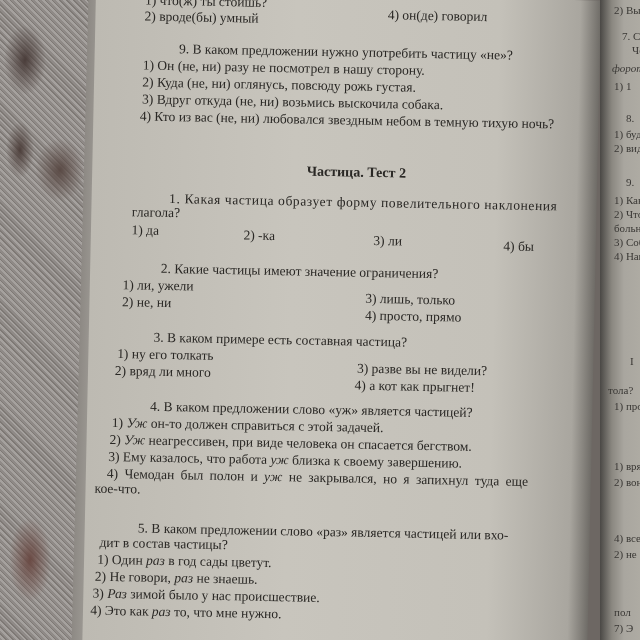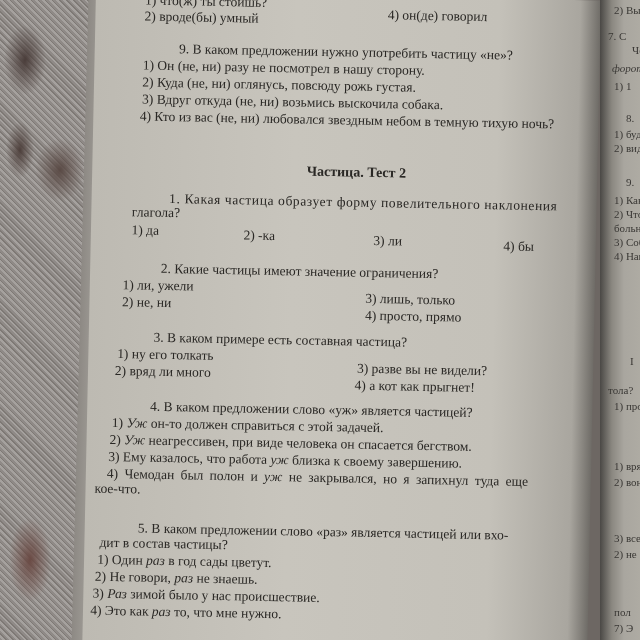--- a/index.html
+++ b/index.html
@@ -49,39 +49,39 @@
 </style>
 </head>
 <body>
 
 <div class="bg"></div>
 <div class="bg-edge"></div>
 <div class="page"></div>
 
 <div class="facing">
   <div class="frag" style="top:4px">2) Высказ</div>
-  <div class="frag" style="top:30px;left:8px">7. С</div>
+  <div class="frag" style="top:30px;left:22px">7. С</div>
   <div class="frag" style="top:44px;left:32px;font-weight:normal">Че</div>
   <div class="frag" style="top:62px;left:12px;font-style:italic">фороти</div>
   <div class="frag" style="top:80px">1) 1</div>
   <div class="frag" style="top:112px;left:26px">8.</div>
   <div class="frag" style="top:128px">1) буд(т</div>
   <div class="frag" style="top:142px">2) видал</div>
   <div class="frag" style="top:176px;left:26px">9.</div>
   <div class="frag" style="top:194px">1) Как м</div>
   <div class="frag" style="top:208px">2) Чтоб</div>
   <div class="frag" style="top:222px">больны</div>
   <div class="frag" style="top:236px">3) Соба</div>
   <div class="frag" style="top:250px">4) Напр</div>
   <div class="frag" style="top:355px;left:30px">I</div>
   <div class="frag" style="top:384px;left:8px;">тола?</div>
   <div class="frag" style="top:400px">1) про</div>
   <div class="frag" style="top:460px">1) вря</div>
   <div class="frag" style="top:476px">2) вон</div>
-  <div class="frag" style="top:532px">3) все</div>
+  <div class="frag" style="top:532px">4) все</div>
   <div class="frag" style="top:548px">2) не</div>
   <div class="frag" style="top:606px">пол</div>
   <div class="frag" style="top:622px">7) Э</div>
 </div>
 
 <div class="content">
 
   <div class="line" style="left:27px;top:-8px">1) что(ж) ты стоишь?</div>
   <div class="line" style="left:27px;top:8px">2) вроде(бы) умный</div>
   <div class="line" style="left:270px;top:2px">4) он(де) говорил</div>

